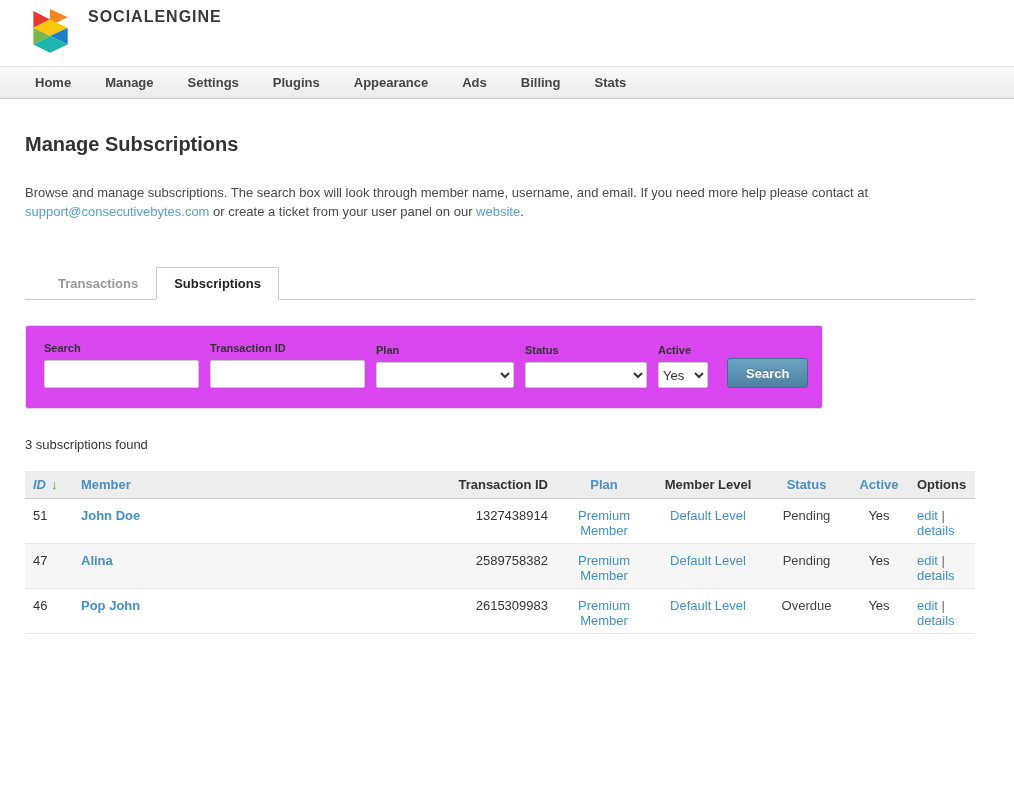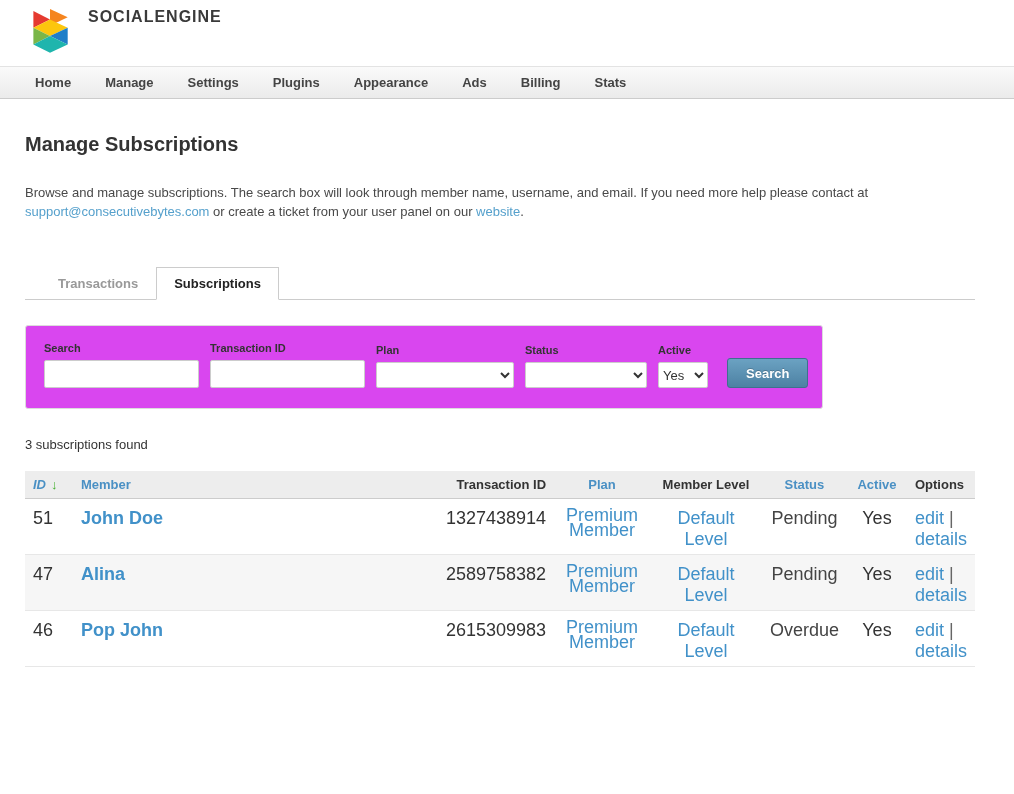--- a/index.html
+++ b/index.html
@@ -136,21 +136,21 @@
     background: #ededed;
     border-bottom: 1px solid #ccc;
     padding: 6px 8px;
     font-size: 13px;
     font-weight: bold;
     text-align: left;
     white-space: nowrap;
   }
   table.subs td {
     padding: 9px 8px 4px 8px;
-    font-size: 18px;
+    font-size: 13px;
     vertical-align: top;
     height: 45px;
   }
   table.subs tbody tr { border-bottom: 1px solid #e7e7e7; }
   table.subs tbody tr.alt { background: #f6f6f6; }
 
   .col-id { width: 48px; }
   .col-member { width: 358px; }
   .col-txn { width: 125px; text-align: right !important; }
   .col-plan { width: 96px; text-align: center !important; }

